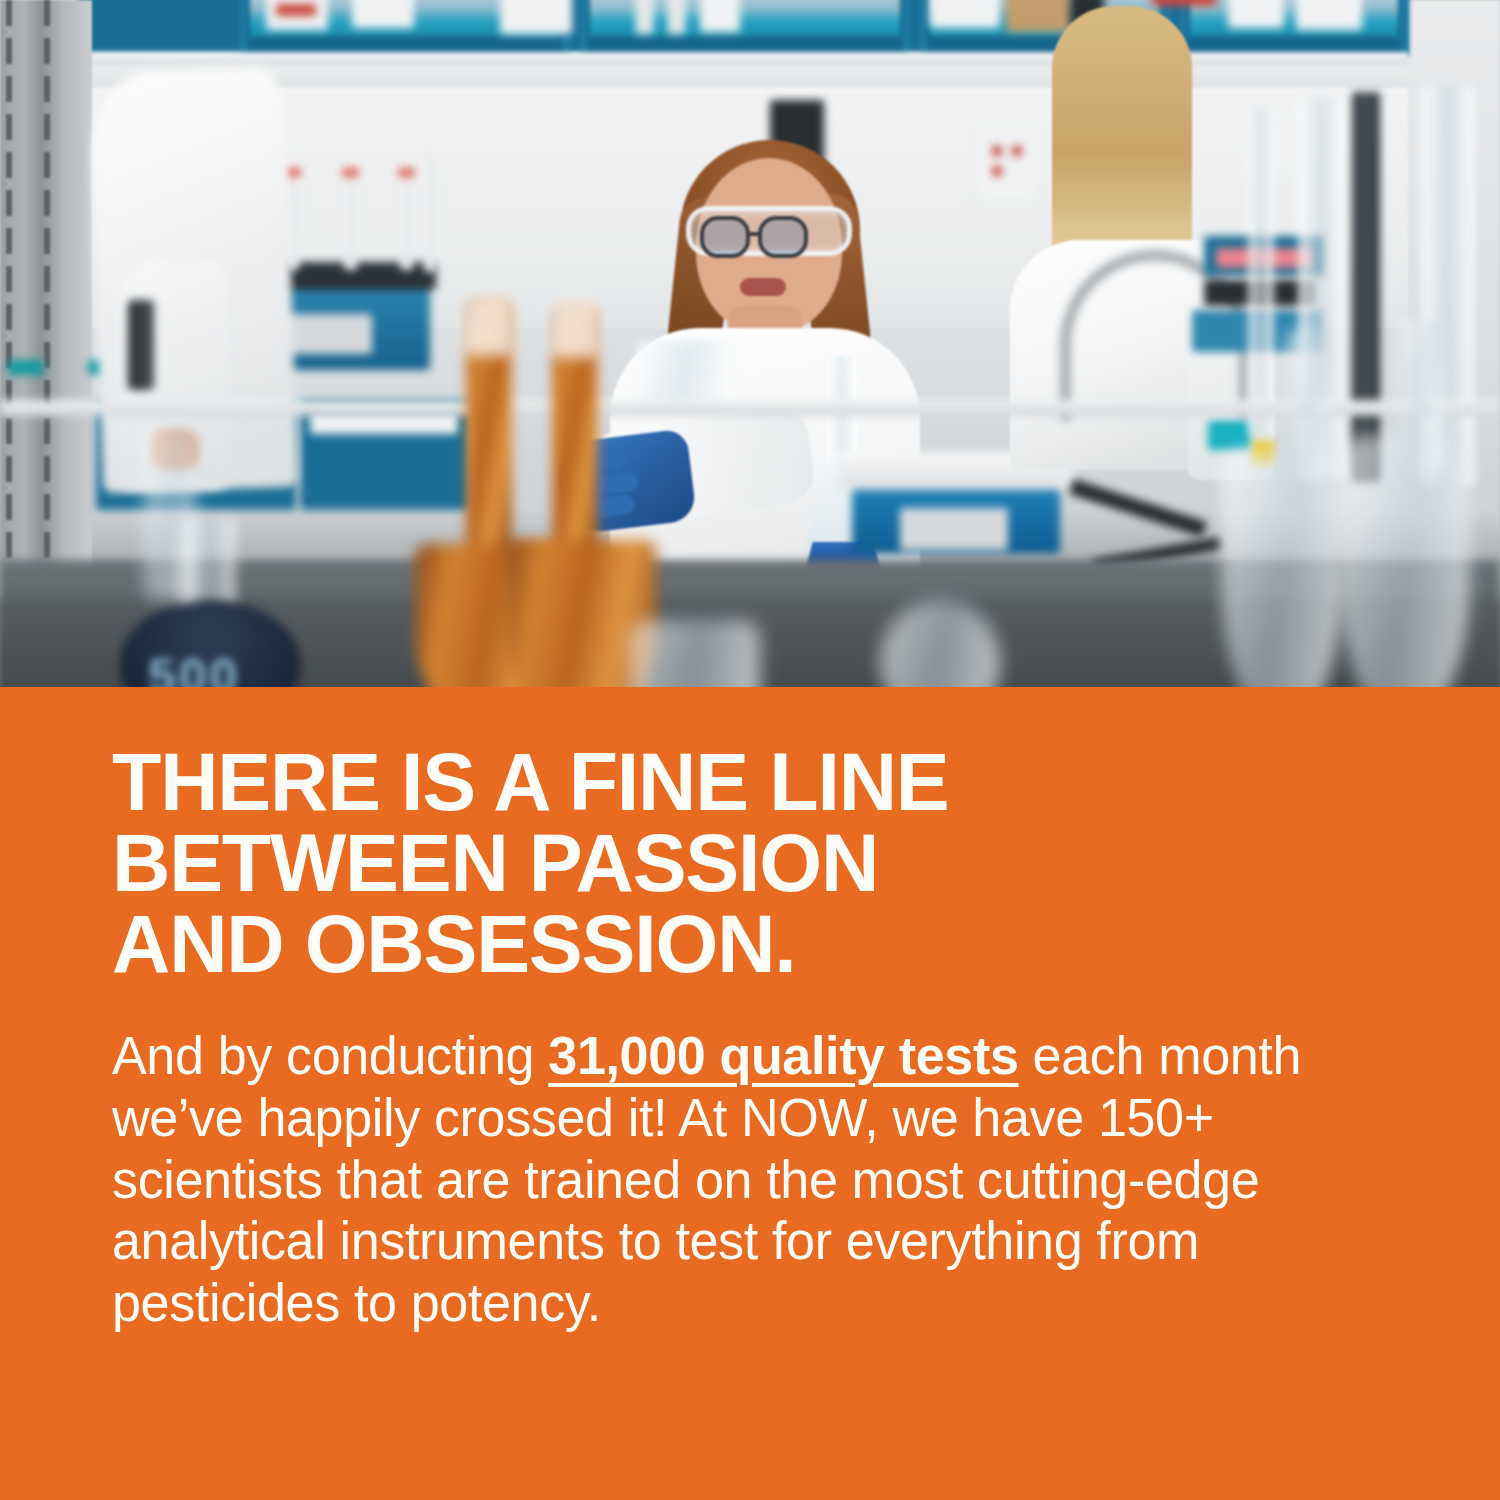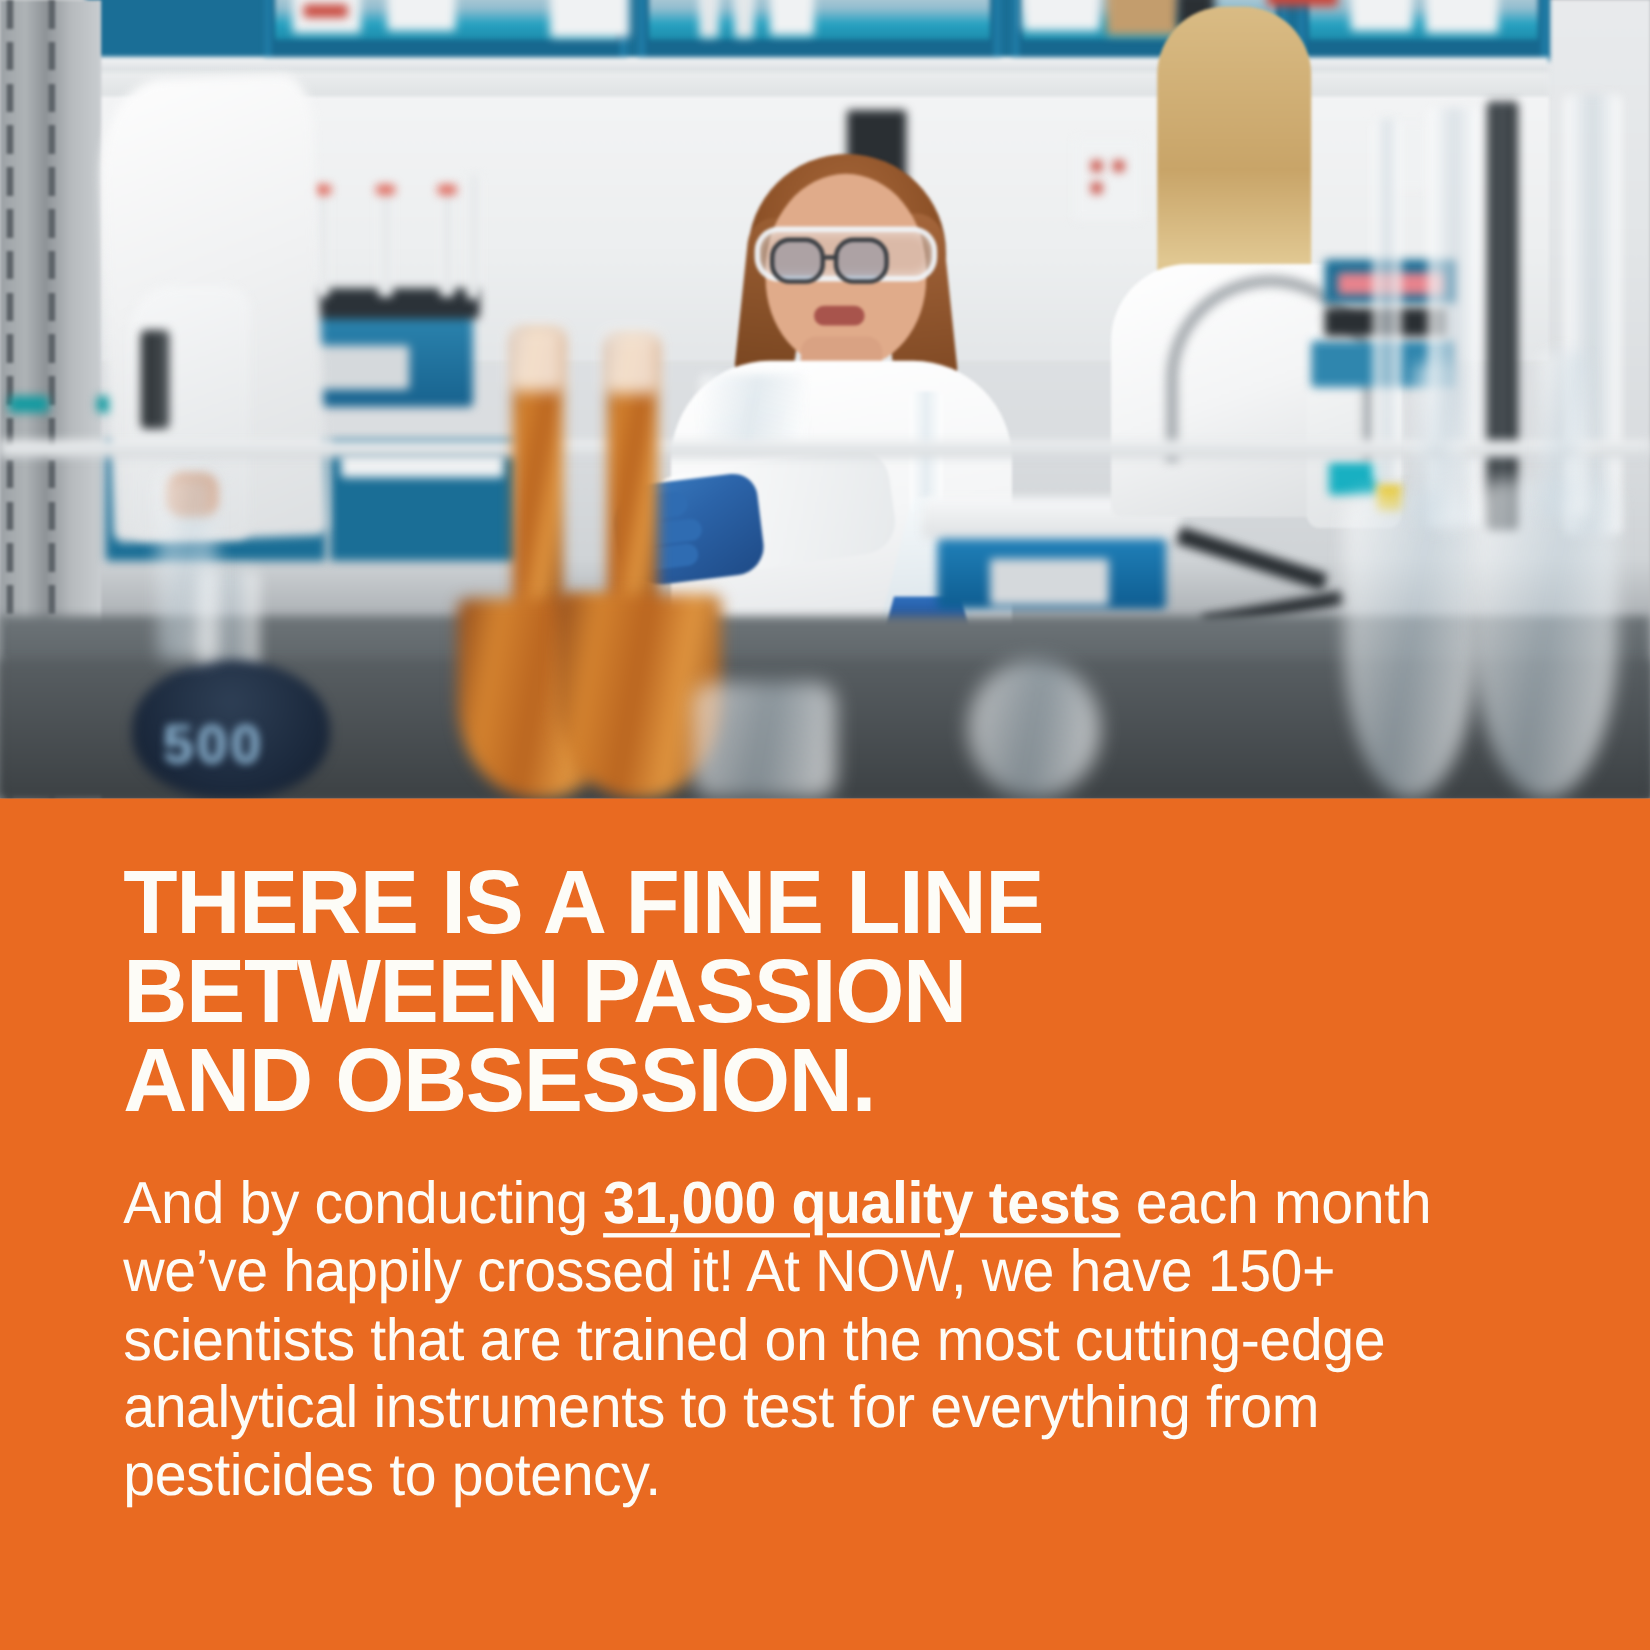--- a/index.html
+++ b/index.html
@@ -274,21 +274,21 @@
     filter:blur(6px); border-radius:8px;
   }
 
   
   .soft { filter:blur(2.4px); }
   .soft2 { filter:blur(4.5px); }
   .soft3 { filter:blur(1.3px); }
 
   
   .panel {
-    position:absolute; left:0; top:726px; width:1500px; height:774px;
+    position:absolute; left:0; top:687px; width:1500px; height:774px;
     background:#e96a21;
   }
   .headline {
     position:absolute; left:112px; top:54px; width:1300px;
     color:#fdfcf7;
     font-family:"Liberation Sans", sans-serif;
     font-weight:700;
     font-size:82px;
     line-height:0.99;
     letter-spacing:-1.2px;

